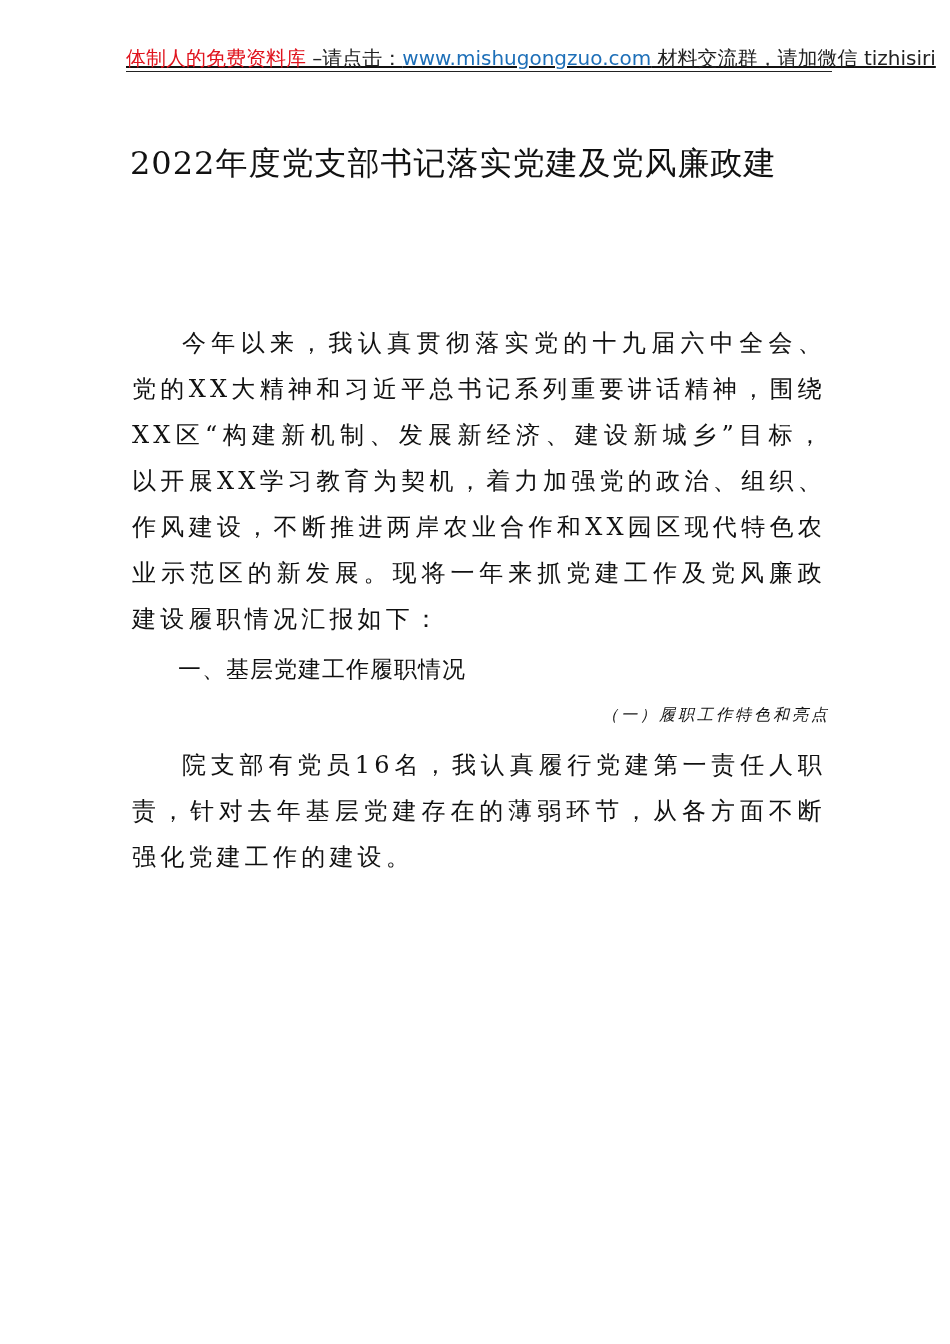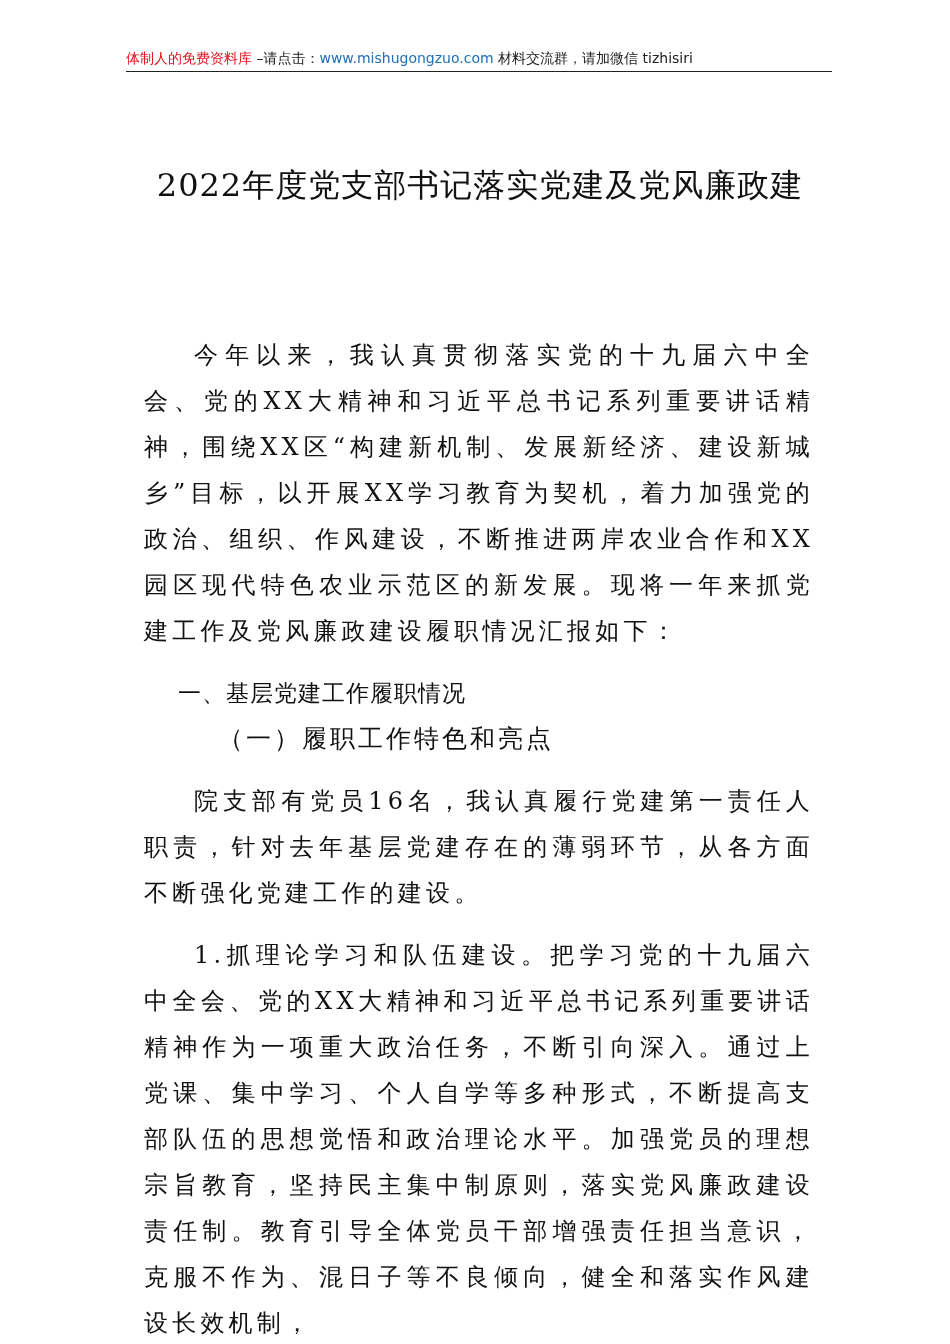--- a/index.html
+++ b/index.html
@@ -1,46 +1,45 @@
 <!DOCTYPE html>
 <html><head>
 <meta charset="utf-8">
 <style>
   html, body { margin: 0; padding: 0; background: #ffffff; }
   body { width: 950px; height: 1344px; position: relative; overflow: hidden;
          font-family: "DejaVu Serif", "Liberation Serif", serif; color: #111; }
   .header { position: absolute; left: 126px; top: 46px; width: 706px; height: 24px;
             text-align: left; font-family: "DejaVu Sans", "Liberation Sans", sans-serif;
-            font-size: 14px; line-height: 24px; white-space: nowrap; }
+            font-size: 20px; line-height: 24px; white-space: nowrap; text-decoration: underline; }
   .header .red { color: #e0141e; }
   .header .blk { color: #222; }
   .header .blue { color: #1d6fb8; }
   .header-rule { position: absolute; left: 126px; top: 71px; width: 706px; height: 0;
                  border-top: 1.5px solid #222; }
-  .title { position: absolute; left: 130px; top: 162px; width: 700px; text-align: center;
+  .title { position: absolute; left: 130px; top: 140px; width: 700px; 
            font-size: 32px; line-height: 46px; letter-spacing: 1px; color: #111; }
   .page { position: absolute; left: 128px; width: 702px; }
   .p { font-size: 24px; line-height: 46px; letter-spacing: 4.2px; text-align: justify;
-       text-align-last: left; margin: 16px; }
+       text-align-last: left; margin: 4px; }
   .indent { text-indent: 50px; }
   .h1 { font-family: "DejaVu Sans", "Liberation Sans", sans-serif; font-weight: normal;
         font-size: 23px; line-height: 46px; margin: 0; padding-left: 50px; letter-spacing: 1px; }
-  .h2 { font-size: 25px; line-height: 46px; margin: 0; text-align: left; letter-spacing: 3px; padding-left: 90px; }
+  .h2 { font-size: 16px; line-height: 46px; margin: 0; text-align: right; letter-spacing: 3px; padding-left: 90px; font-style: italic; }
 </style>
 </head>
 <body>
 
 <div class="header">
   <span class="red">体制人的免费资料库</span><span class="blk"> –请点击：</span><span class="blue">www.mishugongzuo.com</span><span class="blk"> 材料交流群，请加微信 tizhisiri</span>
 </div>
 <div class="header-rule"></div>
 
 <div class="title">
   <div>2022年度党支部书记落实党建及党风廉政建</div>
 </div>
 
 <div class="page" style="top:316px;">
   <p class="p indent">今年以来，我认真贯彻落实党的十九届六中全会、党的XX大精神和习近平总书记系列重要讲话精神，围绕XX区“构建新机制、发展新经济、建设新城乡”目标，以开展XX学习教育为契机，着力加强党的政治、组织、作风建设，不断推进两岸农业合作和XX园区现代特色农业示范区的新发展。现将一年来抓党建工作及党风廉政建设履职情况汇报如下：</p>
   <p class="h1">一、基层党建工作履职情况</p>
   <p class="h2">（一）履职工作特色和亮点</p>
   <p class="p indent">院支部有党员16名，我认真履行党建第一责任人职责，针对去年基层党建存在的薄弱环节，从各方面不断强化党建工作的建设。</p>
-  <p class="p indent">1.抓理论学习和队伍建设。把学习党的十九届六中全会、党的XX大精神和习近平总书记系列重要讲话精神作为一项重大政治任务，不断引向深入。通过上党课、集中学习、个人自学等多种形式，不断提高支部队伍的思想觉悟和政治理论水平。加强党员的理想宗旨教育，坚持民主集中制原则，落实党风廉政建设责任制。教育引导全体党员干部增强责任担当意识，克服不作为、混日子等不良倾向，健全和落实作风建设长效机制，</p>
 </div>
 
 </body></html>

